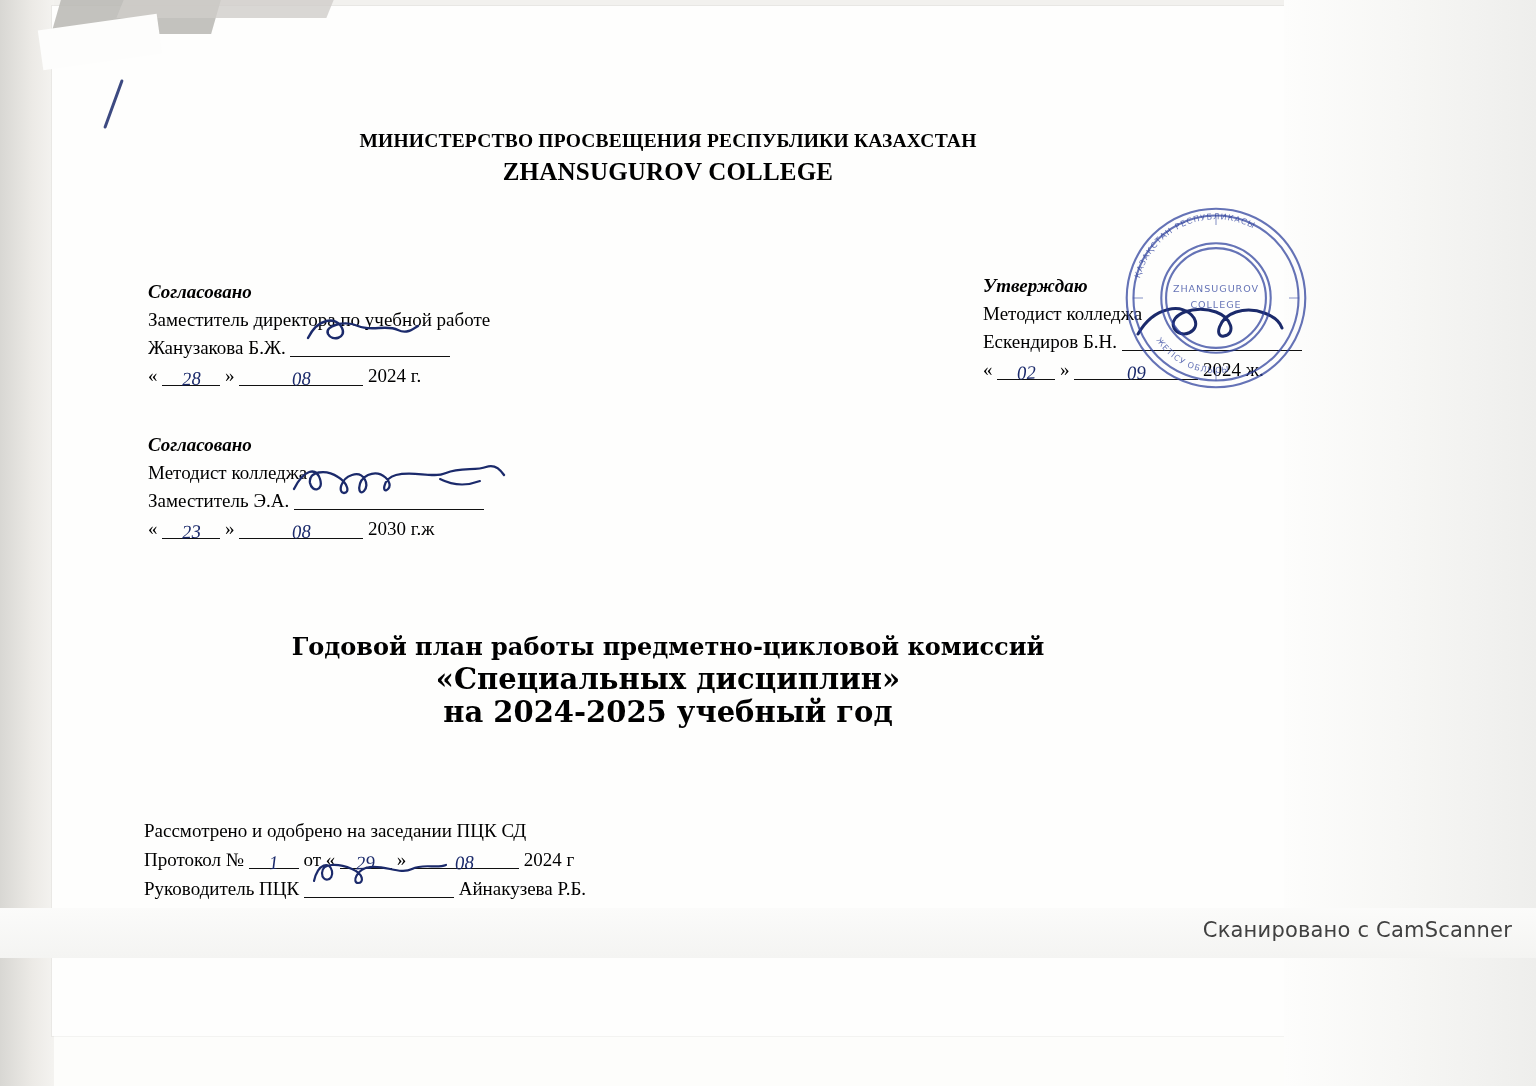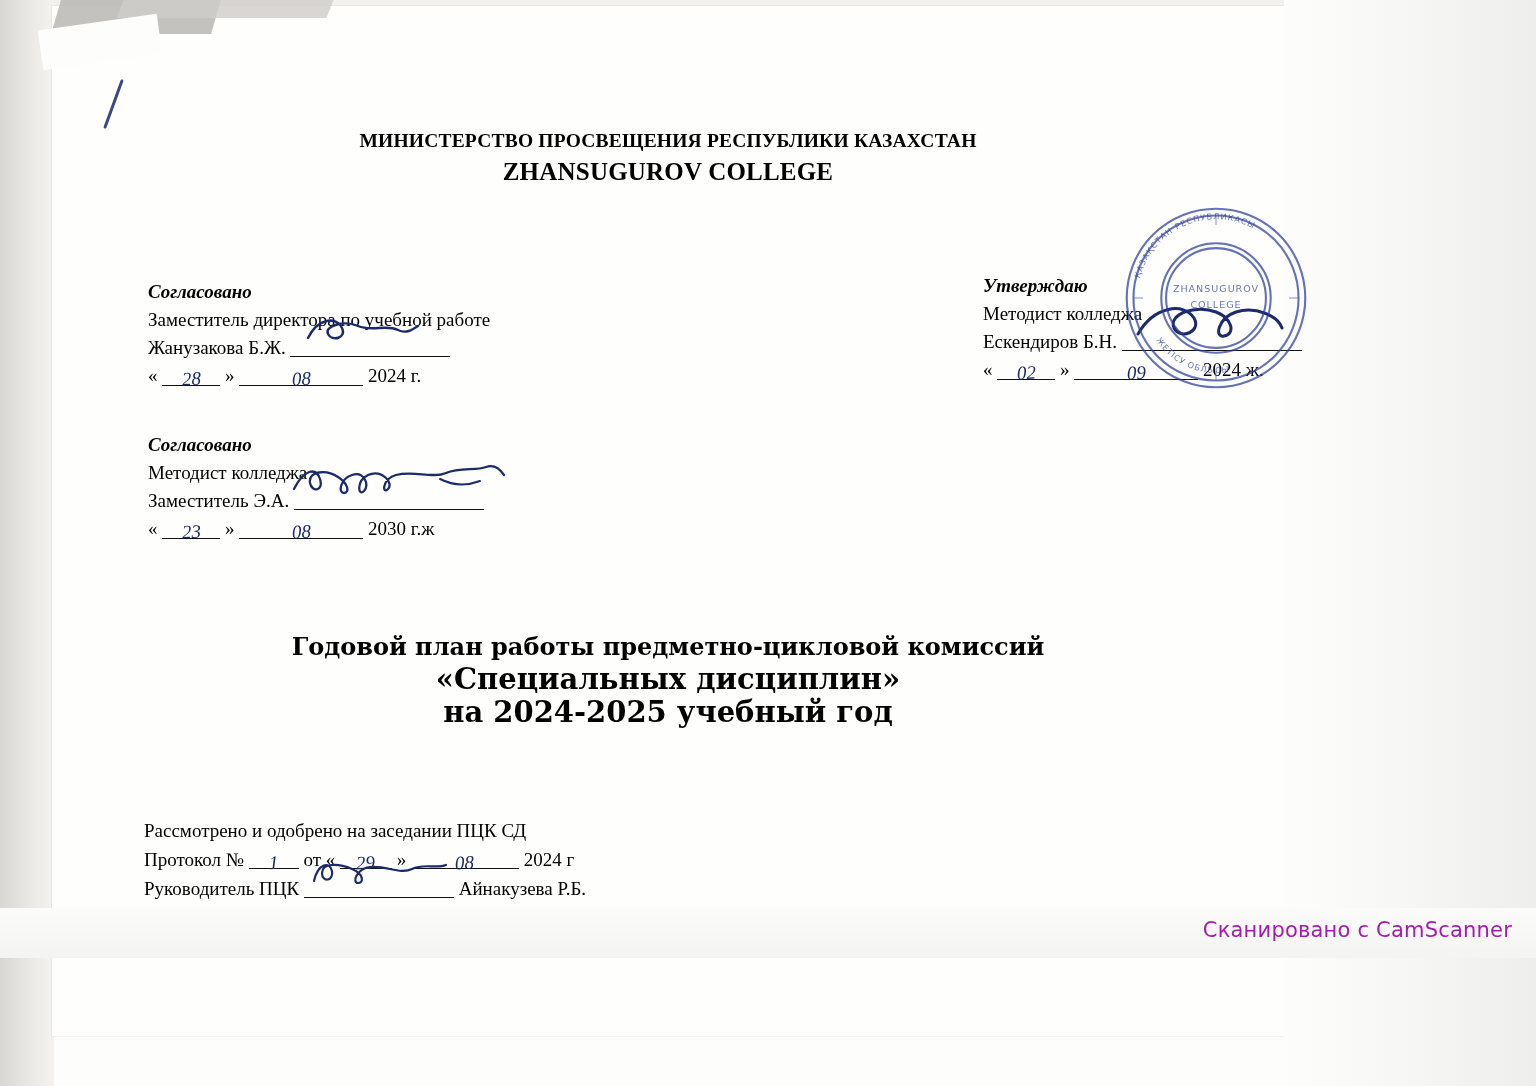--- a/index.html
+++ b/index.html
@@ -169,21 +169,21 @@
     position: absolute;
     pointer-events: none;
   }
 
   
   .camscanner {
     position: absolute;
     right: 24px; bottom: 16px;
     font-family: "DejaVu Sans", sans-serif;
     font-size: 21px;
-    color: #a21caf;
+    color: #404040;
     letter-spacing: .2px;
   }
 </style>
 </head>
 <body>
 
 <div class="scan-wrap">
 
   <div class="shade-left"></div>
   <div class="page"></div>

